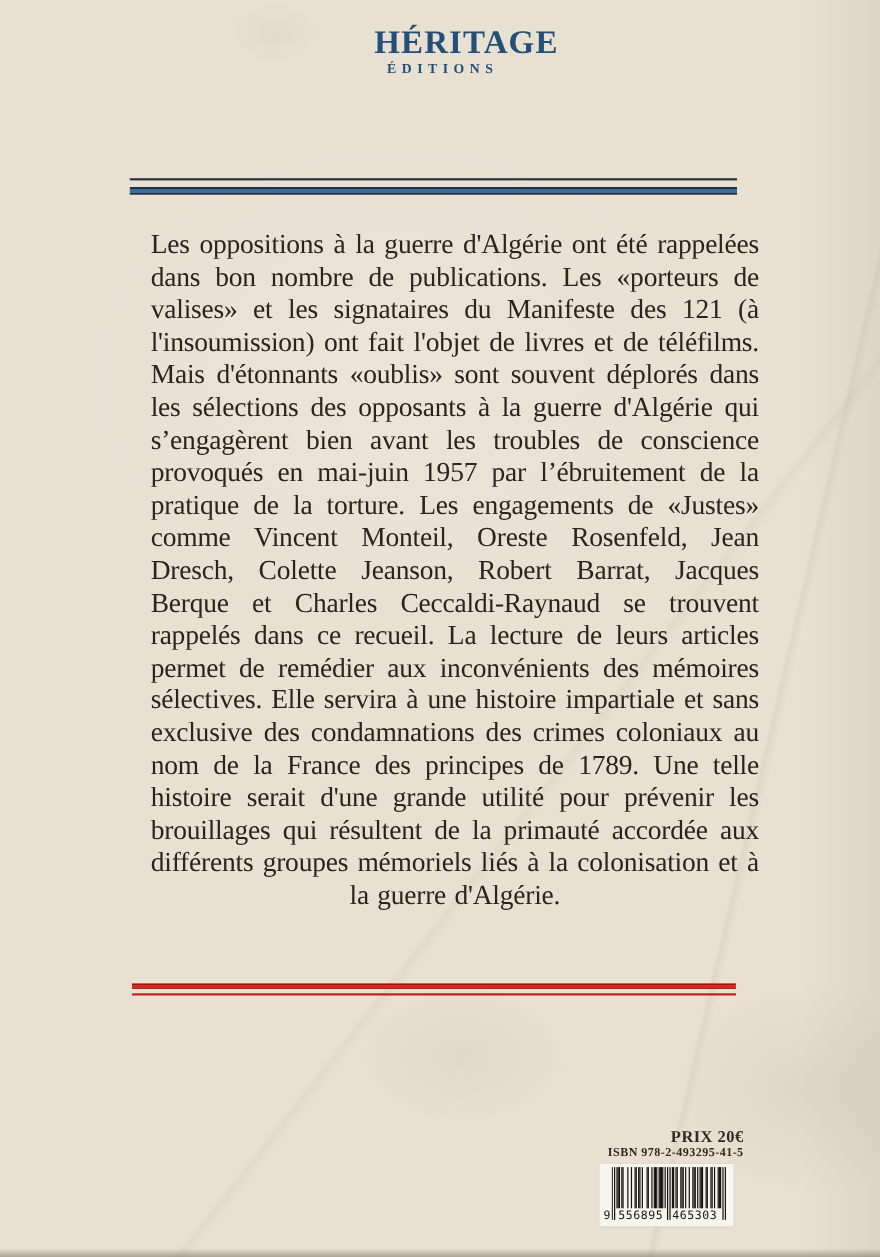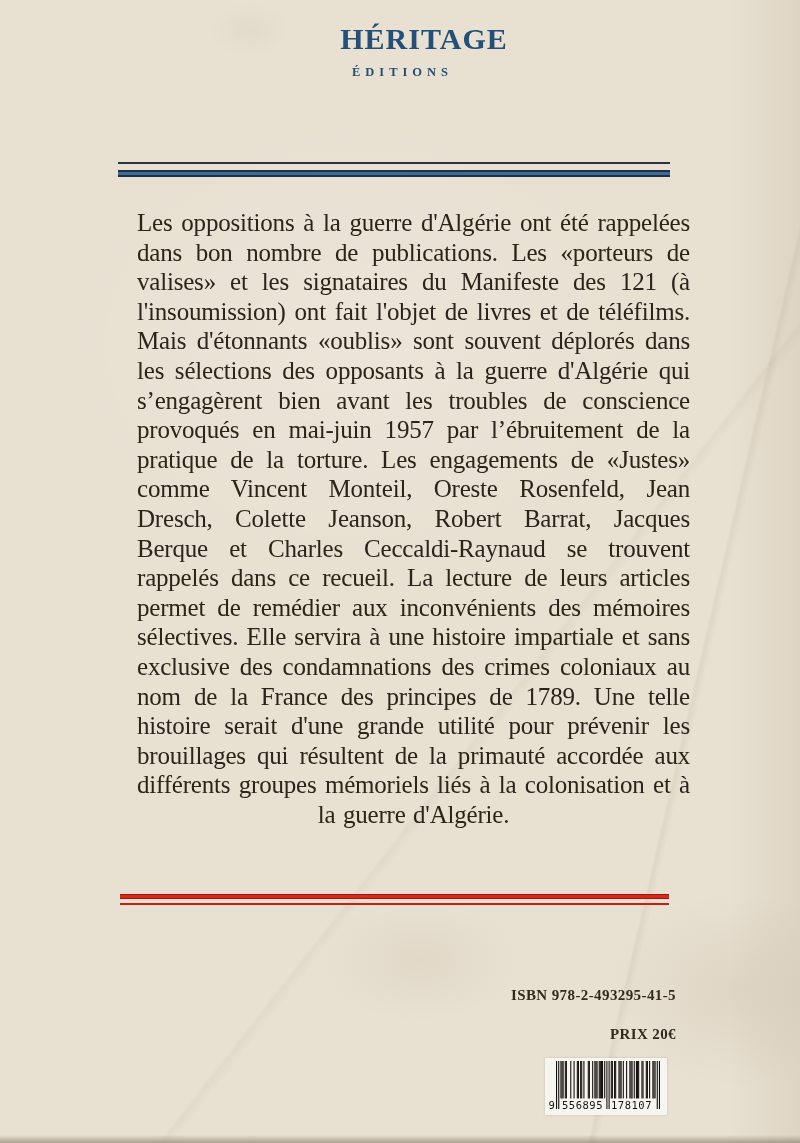--- a/index.html
+++ b/index.html
@@ -19,21 +19,21 @@
       linear-gradient(128deg, rgba(0,0,0,0) 62%, rgba(146,129,102,0.07) 62.3%, rgba(0,0,0,0) 63%),
       radial-gradient(140px 90px at 420px 960px, rgba(140,120,92,0.08), rgba(0,0,0,0) 70%),
       radial-gradient(180px 140px at 735px 990px, rgba(140,120,92,0.10), rgba(0,0,0,0) 70%),
       radial-gradient(60px 40px at 250px 30px, rgba(140,120,92,0.06), rgba(0,0,0,0) 70%),
       radial-gradient(420px 320px at 45% 30%, rgba(255,255,255,0.16), rgba(0,0,0,0) 70%);
   }
 
   
   .publisher{position:absolute;top:24px;left:0;right:0;text-align:center;color:var(--brand-blue,#234f78);}
   .publisher-name{font-weight:bold;font-size:30px;line-height:1;letter-spacing:1px;padding-left:48px;}
-  .publisher-sub{font-weight:bold;font-size:12.5px;line-height:1;letter-spacing:5px;text-indent:5px;margin-top:12px;}
+  .publisher-sub{font-weight:bold;font-size:12.5px;line-height:1;letter-spacing:5px;text-indent:5px;margin-top:2px;}
 
   
   .top-rule{position:absolute;left:118px;top:162px;width:552px;}
   .top-rule .thin{height:2px;background:var(--rule-dark,#2a3441);}
   .top-rule .thick{
     height:7px;margin-top:6px;
     background:linear-gradient(to bottom,#223043 0 2px,var(--rule-blue,#3c6d99) 2px 5px,#223043 5px 7px);
   }
   .bottom-rule{position:absolute;left:120px;top:894px;width:549px;}
   .bottom-rule .thick{
@@ -49,21 +49,21 @@
     text-align:justify;text-align-last:center;
     word-spacing:1.5px;letter-spacing:-0.2px;hyphens:none;
   }
 
   
   .price,.isbn{
     position:absolute;right:124px;text-align:right;
     font-weight:bold;color:#33291e;letter-spacing:0.4px;white-space:nowrap;
   }
   .price{top:1026px;font-size:15px;text-align:right;}
-  .isbn{top:987px;font-size:15px;}
+  .isbn{top:1042px;font-size:11px;}
   .barcode{
     position:absolute;left:545px;top:1058px;width:122px;height:57px;
     background:#f7f5f0;box-shadow:0 0 2px rgba(90,80,60,0.25);
   }
   .barcode svg{position:absolute;left:11px;top:3px;width:104px;height:48px;}
   .barcode svg rect{fill:#171310;}
   .bc-digits span{
     position:absolute;top:41px;
     font-family:"DejaVu Sans Mono",monospace;font-size:10.5px;line-height:13px;
     color:#171310;letter-spacing:0.5px;text-align:center;
@@ -150,16 +150,16 @@
         <rect x="89.474%" y="0" width="1.053%" height="78%"></rect>
         <rect x="92.632%" y="0" width="1.053%" height="78%"></rect>
         <rect x="93.684%" y="0" width="1.053%" height="78%"></rect>
         <rect x="94.737%" y="0" width="1.053%" height="78%"></rect>
         <rect x="96.842%" y="0" width="1.053%" height="100%"></rect>
         <rect x="98.947%" y="0" width="1.053%" height="100%"></rect>
       </svg>
     <div class="bc-digits">
       <span class="bc-lead">9</span>
       <span class="bc-g1">556895</span>
-      <span class="bc-g2">178107</span>
+      <span class="bc-g2">465303</span>
     </div>
   </div>
 </div>
 
 </body></html>

